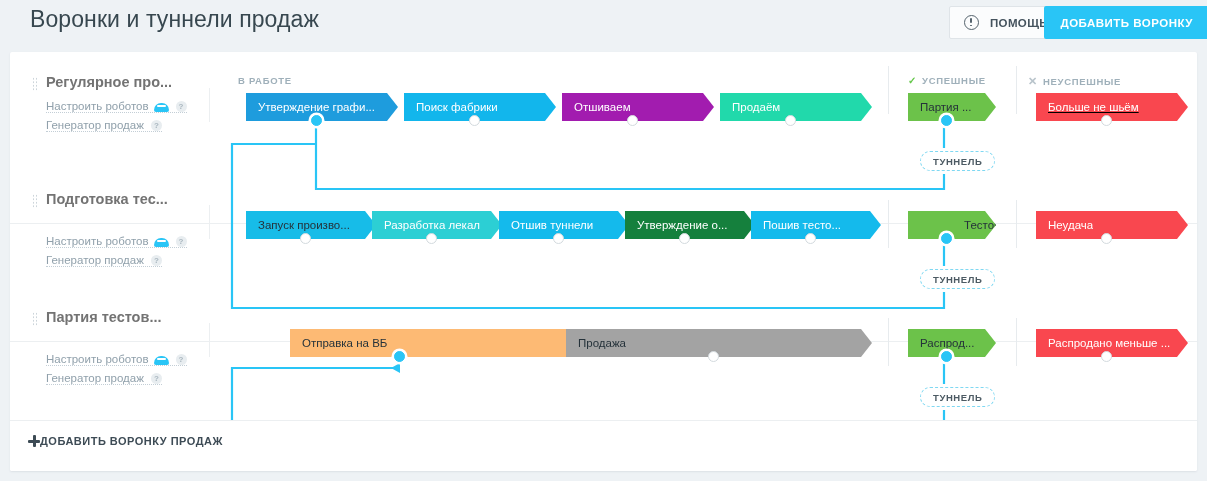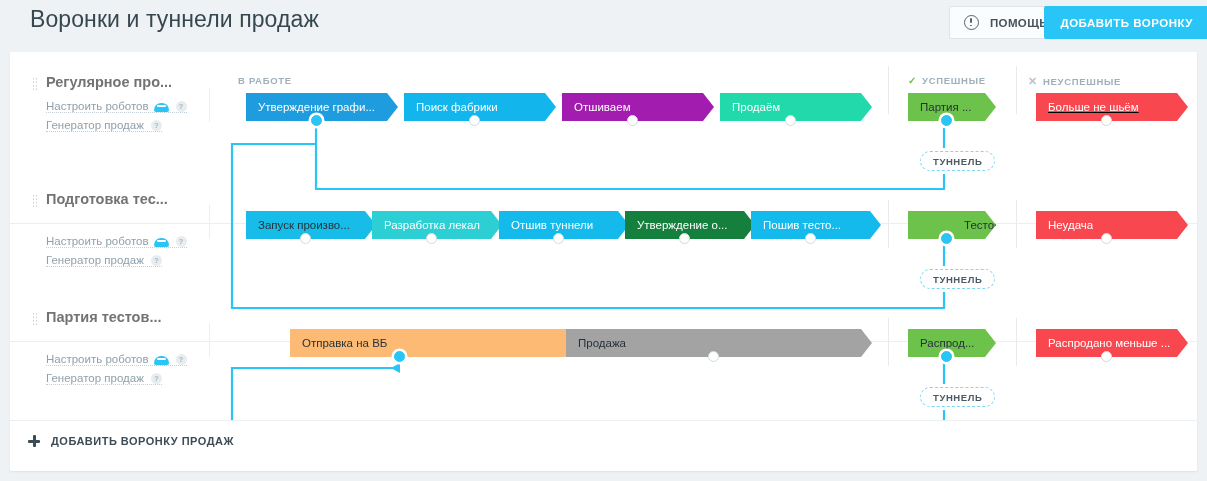--- a/index.html
+++ b/index.html
@@ -135,21 +135,21 @@
 
   svg.wires { position: absolute; left: 0; top: 0; width: 1187px; height: 419px; pointer-events: none; }
 
   
   .board-footer {
     position: absolute; left: 0; bottom: 0; width: 1187px; height: 51px;
     border-top: 1px solid #eceff1; background: #fff;
   }
   .add-sales-funnel {
     position: absolute; left: 18px; top: 14px;
-    display: flex; align-items: center; gap: 11px; cursor: pointer;
+    display: flex; align-items: center; cursor: pointer;
   }
   .plus-icon { position: relative; width: 12px; height: 12px; flex: 0 0 auto; }
   .plus-icon::before, .plus-icon::after {
     content: ""; position: absolute; background: #3d4b55; border-radius: 1px;
   }
   .plus-icon::before { left: 0; top: 4.5px; width: 12px; height: 3px; }
   .plus-icon::after { left: 4.5px; top: 0; width: 3px; height: 12px; }
   .add-sales-funnel .lbl {
     font-size: 11px; font-weight: 700; color: #3d4b55; letter-spacing: .5px; white-space: nowrap;
   }

